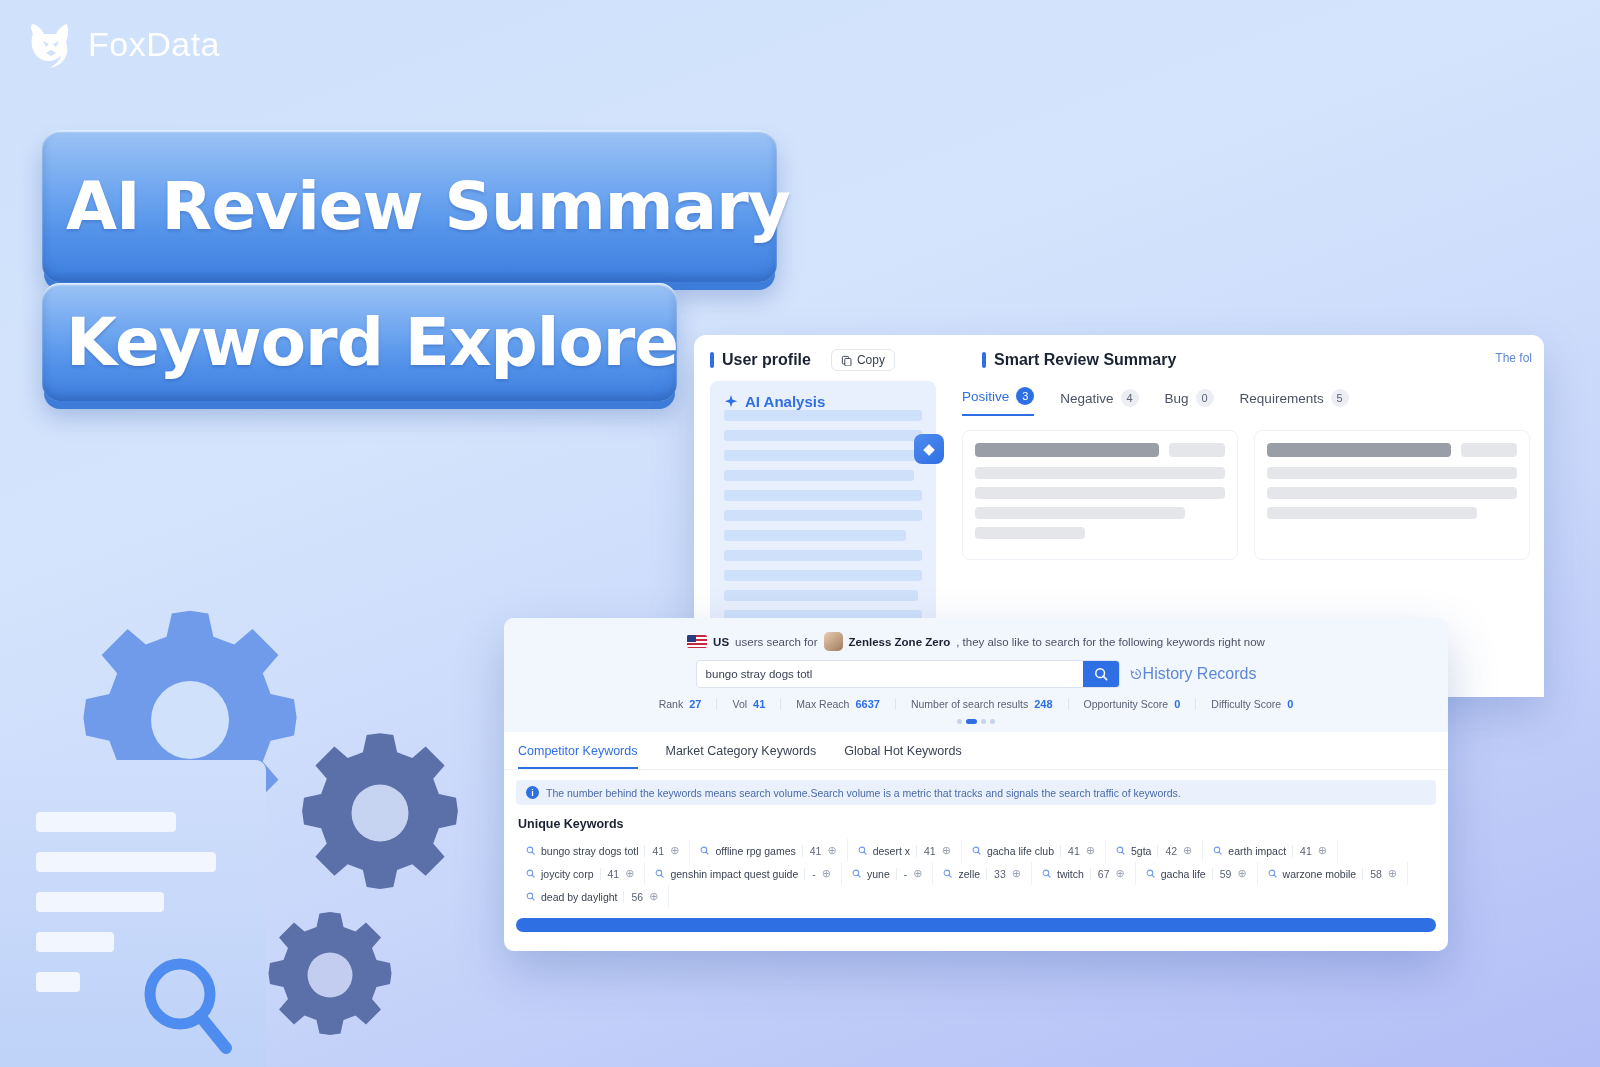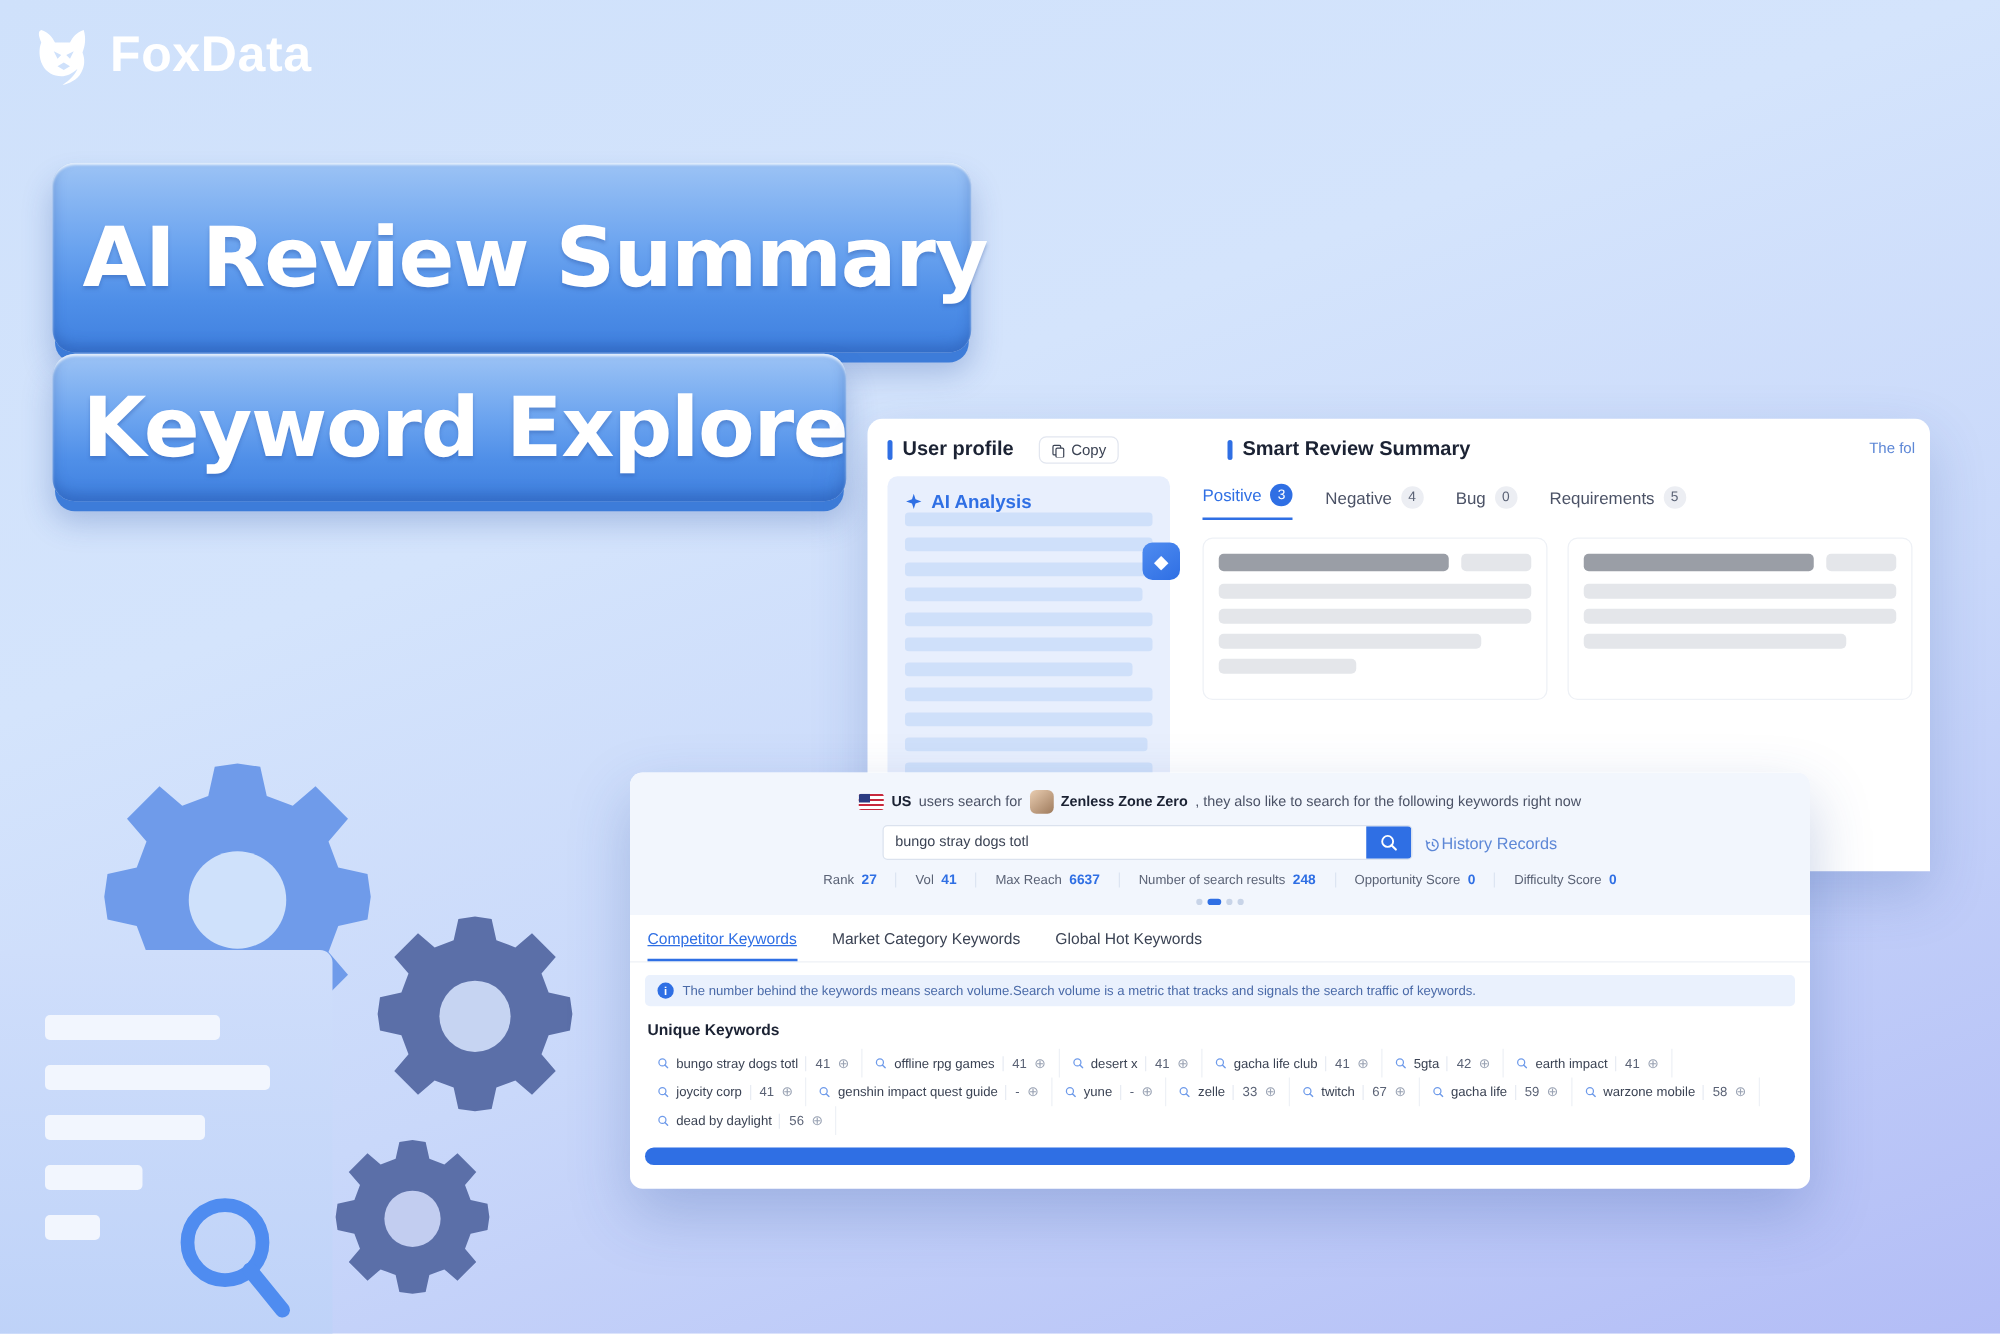--- a/index.html
+++ b/index.html
@@ -10,21 +10,21 @@
   }
   #stage {
     position: relative;
     width: 1600px; height: 1067px;
     background: linear-gradient(160deg, #cfe1fb 0%, #d4e4fc 35%, #c9d8fa 62%, #b3bdf6 100%);
     overflow: hidden;
   }
 
   
   .brand { position: absolute; left: 28px; top: 20px; display: flex; align-items: center; gap: 14px; }
-  .brand-name { font-size: 40px; font-weight: 700; color: #ffffff; letter-spacing: .5px; }
+  .brand-name { font-size: 34px; font-weight: 400; color: #ffffff; letter-spacing: .5px; }
 
   
   .plate {
     position: absolute;
     border-radius: 18px;
     background: linear-gradient(180deg, #9cc3f5 0%, #6aa3ef 45%, #4f8fe8 72%, #3f80df 100%);
     box-shadow: 0 10px 0 -2px #3d7cd9, 0 16px 24px rgba(40,80,160,.28),
                 inset 0 2px 2px rgba(255,255,255,.75), inset 0 -6px 10px rgba(30,70,150,.35);
     display: flex; align-items: center;
     padding: 0 24px;
@@ -106,34 +106,34 @@
   .flag { width: 20px; height: 13px; border-radius: 2px; background:
       repeating-linear-gradient(180deg,#c7283c 0 2px,#fff 2px 4px); position: relative; overflow: hidden; }
   .flag:before { content:""; position:absolute; left:0; top:0; width:9px; height:7px; background:#2a3b82; }
   .app-thumb { width: 19px; height: 19px; border-radius: 5px; background: linear-gradient(140deg,#e9cdb1,#9e7a5c); display:inline-block; }
   .kw-strong { font-weight: 700; color: #1b2233; }
 
   .search-row { display: flex; align-items: center; justify-content: center; gap: 10px; margin-top: 9px; }
   .search-box { display: flex; width: 424px; height: 28px; border: 1px solid #dbe2ee; border-radius: 4px; background: #fff; overflow: hidden; }
   .search-box input { flex: 1; border: 0; outline: 0; padding: 0 9px; font-size: 11.5px; color: #3b4354; font-family: "Liberation Sans", sans-serif; background: transparent; }
   .search-go { width: 36px; background: #2f6fe4; display: flex; align-items: center; justify-content: center; color: #fff; }
-  .hist { display: flex; align-items: flex-end; gap: 1px; font-size: 13px; color: #5d87d6; }
+  .hist { display: flex; align-items: center; gap: 1px; font-size: 16px; color: #5d87d6; }
 
   .metrics { display: flex; align-items: center; justify-content: center; gap: 0; margin-top: 10px; }
   .metric { display: flex; align-items: center; gap: 6px; padding: 0 15px; border-right: 1px solid #dde5f2; font-size: 10.5px; color: #5a6275; white-space: nowrap; }
   .metric:last-child { border-right: 0; }
   .metric b { color: #2f6fe4; font-size: 11px; font-weight: 700; }
 
   .dots { display: flex; gap: 4px; justify-content: center; margin-top: 9px; }
   .dot { width: 5px; height: 5px; border-radius: 50%; background: #c8d4e8; }
   .dot.on { width: 11px; border-radius: 3px; background: #2f6fe4; }
 
   .kw-tabs { display: flex; gap: 28px; padding: 12px 14px 0 14px; border-bottom: 1px solid #eef1f6; }
   .kwt { font-size: 12.5px; color: #3b4354; padding-bottom: 9px; }
-  .kwt.active { color: #2f6fe4; border-bottom: 2px solid #2f6fe4; text-decoration: underline; }
+  .kwt.active { color: #2f6fe4; border-bottom: 2px solid #2f6fe4; }
 
   .notice { display: flex; align-items: center; gap: 7px; margin: 10px 12px 0 12px; background: #eaf1fd; border-radius: 4px; padding: 6px 10px; font-size: 10.5px; color: #4a6aa8; }
   .i-circle { width: 13px; height: 13px; border-radius: 50%; background: #2f6fe4; color: #fff; font-size: 9px; display: flex; align-items: center; justify-content: center; font-weight: 700; flex: none; }
 
   .uk-title { font-size: 12.5px; font-weight: 700; color: #1b2233; padding: 12px 14px 0 14px; }
   .chips { display: flex; flex-wrap: wrap; gap: 0; padding: 8px 12px 0 12px; }
   .chip { display: flex; align-items: center; gap: 6px; padding: 5px 10px; font-size: 10.5px; color: #3b4354; border-right: 1px solid #eef1f6; }
   .chip .vol { color: #5a6275; border-left: 1px solid #e8ecf3; padding-left: 7px; }
   .chip .add { color: #9aa3b4; font-size: 11px; }
   .kw-scroll { margin: 10px 12px 0 12px; height: 14px; border-radius: 7px; background: #2f6fe4; }

